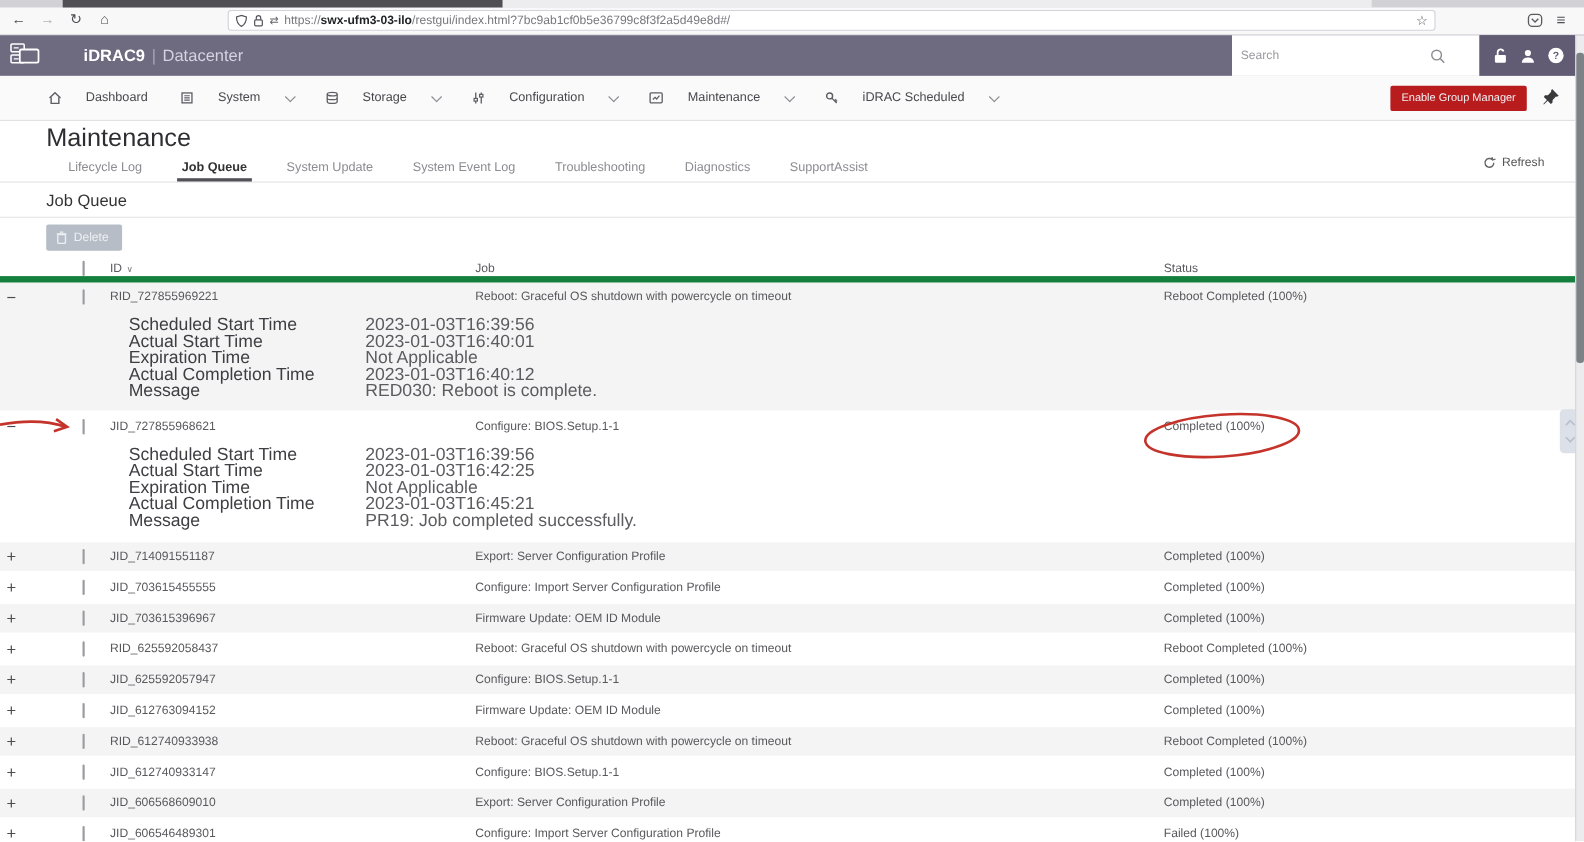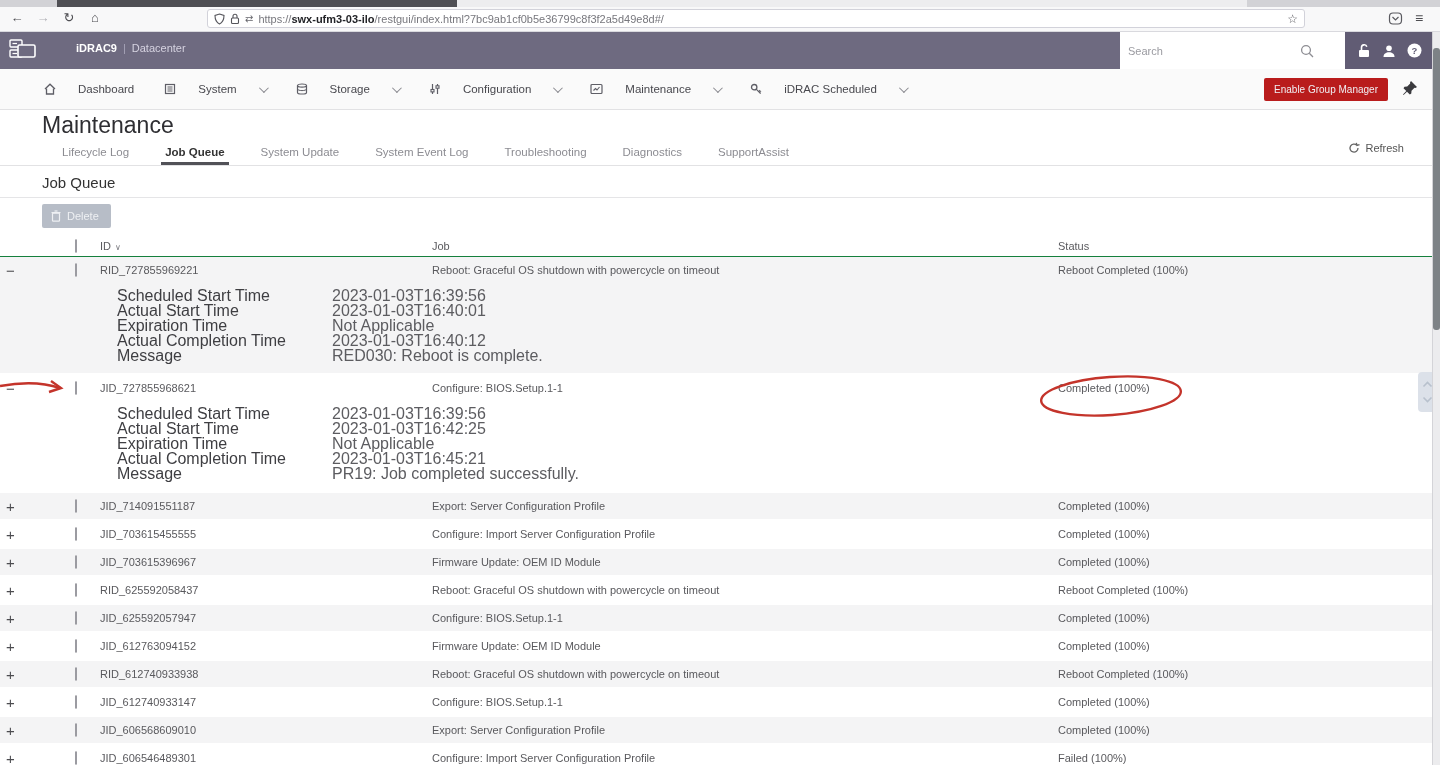--- a/index.html
+++ b/index.html
@@ -20,21 +20,21 @@
     background: #fff; border: 1px solid #d2d2da; border-radius: 3px;
     display: flex; align-items: center; padding: 0 6px; gap: 5px;
   }
   .urlbar .glyph { font-size: 10px; color: #66666c; }
   .url-text { font-size: 11px; color: #77777d; white-space: nowrap; overflow: hidden; }
   .url-text b { color: #222327; font-weight: bold; }
   .url-star { margin-left: auto; font-size: 12px; color: #5a5a60; cursor: pointer; }
   
   .hdr { position: absolute; top: 32px; left: 0; width: 1440px; height: 37px; background: #6e6a80; }
   .hdr .logo { position: absolute; left: 9px; top: 5px; }
-  .brand { position: absolute; left: 44px; top: 10px; font-size: 11px; color: #ffffff; padding-left: 32px; }
+  .brand { position: absolute; left: 44px; top: 10px; font-size: 15px; color: #ffffff; padding-left: 32px; }
   .brand .sep { color: #a9a5b8; padding: 0 6px; font-weight: 400; }
   .brand .edition { color: #d6d3e0; font-weight: 400; }
   .searchbox { position: absolute; left: 1120px; top: 0; width: 225px; height: 37px; background: #ffffff; display: flex; align-items: center; }
   .searchbox input { border: none; outline: none; font-size: 11px; color: #555; padding-left: 8px; width: 180px; font-family: "Liberation Sans", sans-serif; background: transparent; }
   .searchbox input::placeholder { color: #9a9aa0; }
   .icon-panel { position: absolute; left: 1345px; top: 0; width: 87px; height: 37px; background: #615c74; display: flex; align-items: center; gap: 11px; padding-left: 12px; }
   
   .navbar { position: absolute; top: 69px; left: 0; width: 1440px; height: 41px; background: #fafafa; border-bottom: 1px solid #e2e2e4; display: flex; align-items: center; padding-left: 44px; gap: 30px; }
   .nav-item { display: flex; align-items: center; gap: 22px; font-size: 11.5px; color: #48484e; cursor: pointer; }
   .nav-item svg { display: block; }
@@ -45,21 +45,21 @@
   .content { position: absolute; top: 110px; left: 0; width: 1432px; bottom: 0; }
   .page-title { margin: 2px 0 0 42px; font-size: 23px; font-weight: 400; color: #2e2e32; height: 28px; }
   .tabs { display: flex; gap: 28px; padding-left: 58px; margin-top: 2px; height: 24px; align-items: flex-end; border-bottom: 1px solid #e2e2e4; }
   .tab { font-size: 11.5px; color: #8c8c92; padding: 0 4px 7px 4px; cursor: pointer; white-space: nowrap; }
   .tab.active { color: #333; font-weight: bold; border-bottom: 3px solid #515157; padding-bottom: 4px; }
   .refresh { position: absolute; top: 32px; right: 28px; display: flex; align-items: center; gap: 5px; font-size: 11px; color: #555; cursor: pointer; }
   .section-head { padding: 8px 0 6px 42px; border-bottom: 1px solid #e5e5e7; }
   .section-title { font-size: 15px; color: #333; font-weight: 400; }
   .delete-btn { margin: 6px 0 0 42px; height: 24px; background: #b7bdc7; color: #eef0f3; border: none; border-radius: 2px; font-size: 11px; display: inline-flex; align-items: center; gap: 6px; padding: 0 12px 0 9px; font-family: "Liberation Sans", sans-serif; cursor: default; }
   .grid-row { display: grid; grid-template-columns: 42px 30px 28px 332px 626px 1fr; align-items: center; }
-  .thead { margin-top: 8px; height: 21px; border-bottom: 1px solid #15803d; font-size: 11px; color: #5b5b5f; }
+  .thead { margin-top: 8px; height: 21px; border-bottom: 6px solid #15803d; font-size: 11px; color: #5b5b5f; }
   .thead .sort { font-size: 8px; color: #77777d; margin-left: 4px; }
   .cbx { width: 13px; height: 13px; border: 1px solid #9b9ba1; border-radius: 2px; background: #fff; margin-left: 3px; cursor: pointer; }
   .row-block { position: relative; margin-bottom: 2px; }
   .row-block.stripe { background: #f4f4f5; }
   .trow-main { height: 26px; font-size: 11px; color: #59595d; cursor: pointer; }
   .expander { font-size: 15px; color: #4c4c50; padding-left: 6px; line-height: 1; cursor: pointer; }
   .details { padding: 5px 0 10px 0; }
   .drow { display: grid; grid-template-columns: 117px 215px 1fr; font-size: 16px; line-height: 15px; }
   .drow .dlabel { grid-column: 2; color: #3e3e42; }
   .drow .dvalue { color: #5c5c60; }

